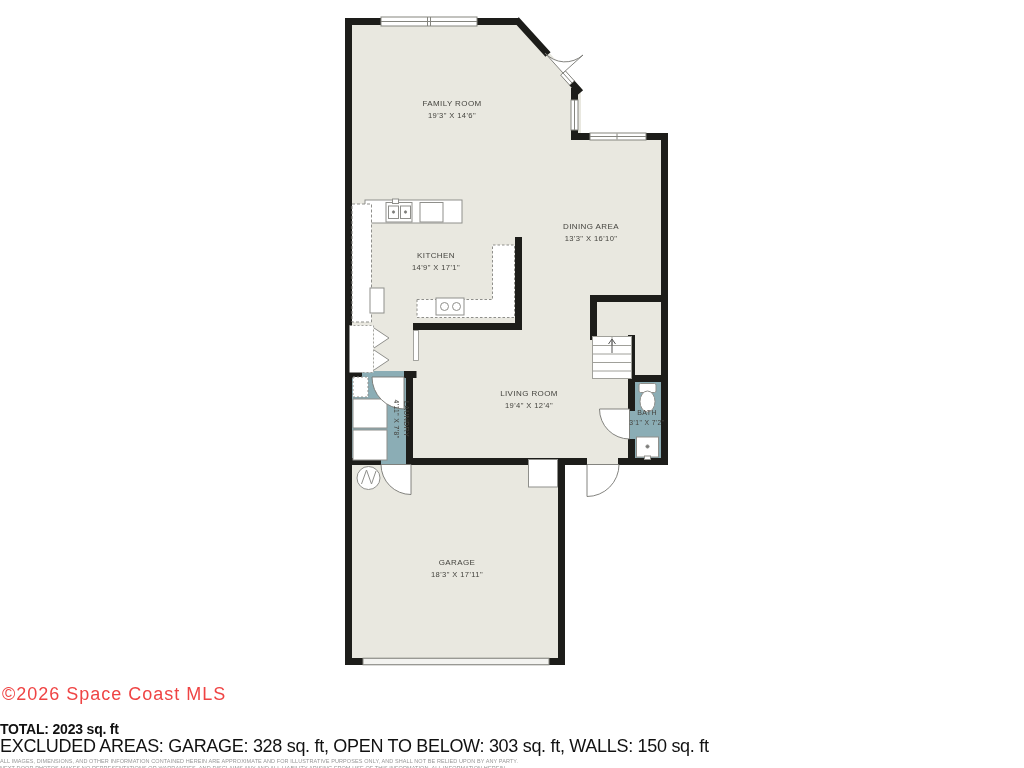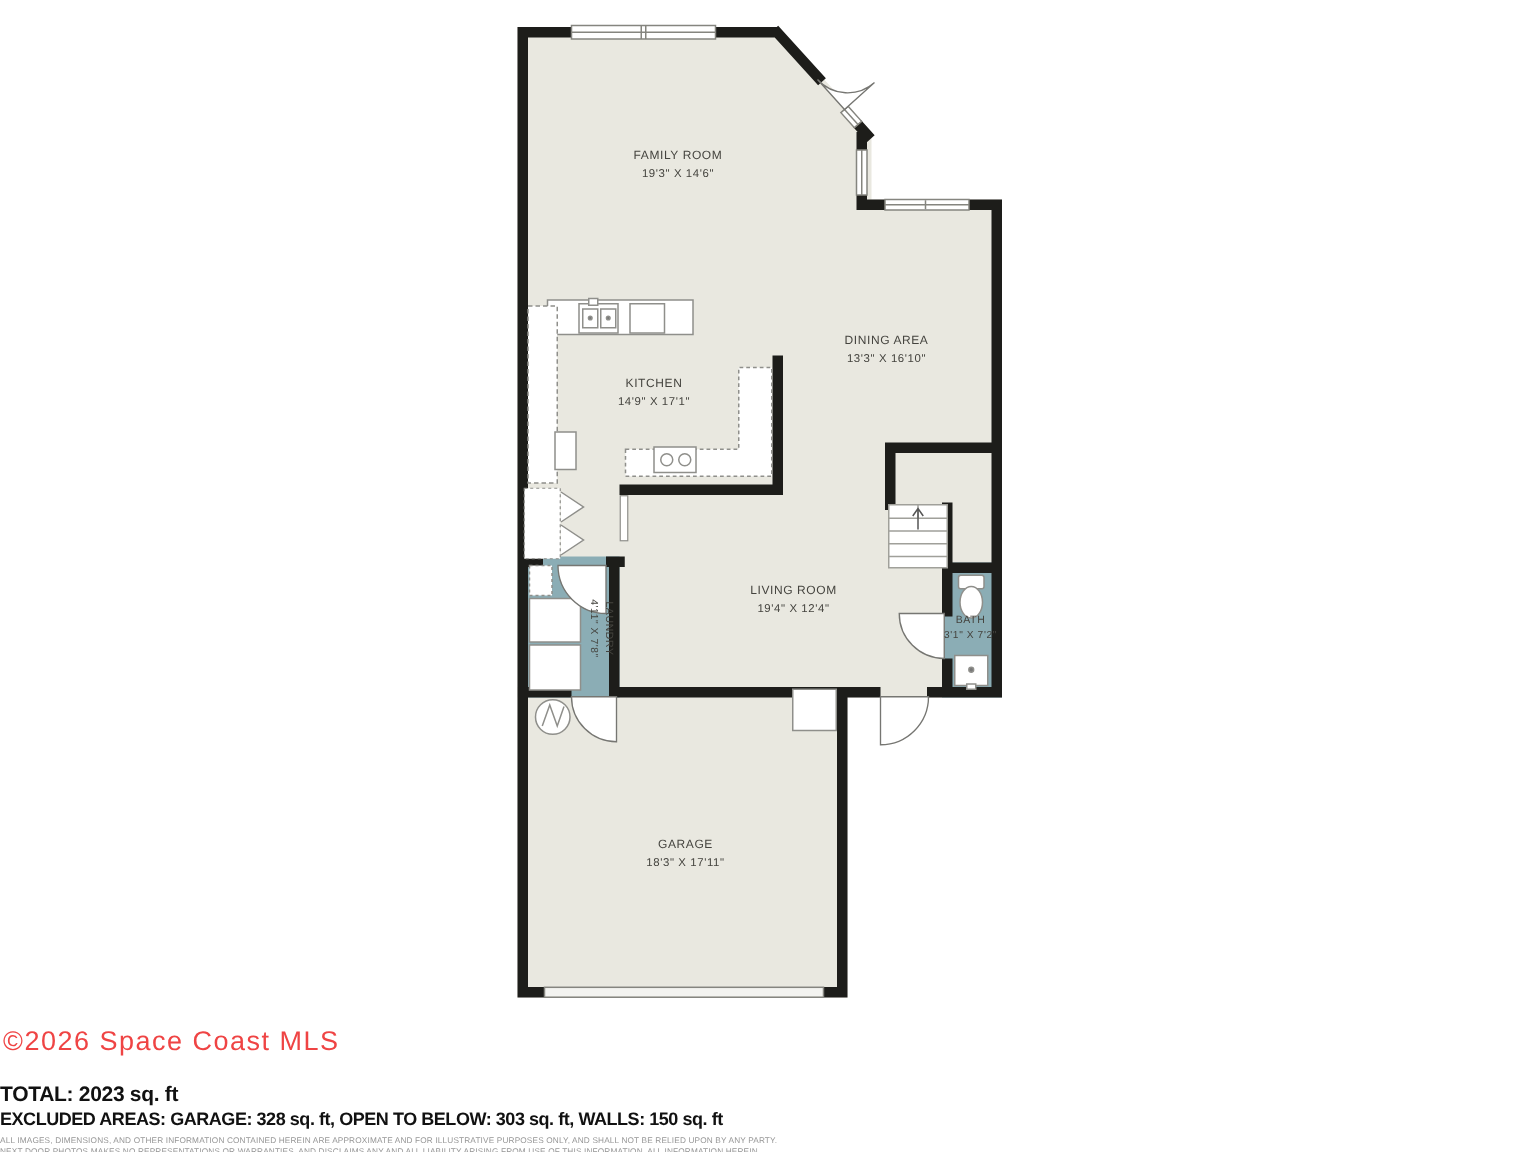--- a/index.html
+++ b/index.html
@@ -7,21 +7,21 @@
           font-family:"Liberation Sans",sans-serif;}
   .plan-svg{position:absolute;left:0;top:0;}
   svg text{font-family:"Liberation Sans",sans-serif;fill:#45443f;letter-spacing:0.4px;}
   .room-name{font-size:8px;}
   .room-dims{font-size:7.6px;}
   .room-name-sm{font-size:7px;}
   .room-dims-sm{font-size:6.8px;}
   .footer{position:absolute;left:0;top:721px;width:1024px;text-align:left;color:#111;}
   .footer .total{font-size:14px;font-weight:bold;line-height:17px;letter-spacing:-0.2px;}
   .footer .floors{font-size:14px;line-height:17px;letter-spacing:-0.2px;}
-  .footer .excluded{font-size:12px;line-height:17px;letter-spacing:-0.3px;font-weight:bold;}
+  .footer .excluded{font-size:18px;line-height:17px;letter-spacing:-0.3px;}
   .disclaimer{margin-top:3px;font-size:5.5px;line-height:7px;color:#979797;letter-spacing:0.1px;}
   .watermark{position:absolute;left:2px;top:684px;font-size:18px;color:#ef4444;
              letter-spacing:1px;font-weight:normal;}
 </style>
 </head>
 <body>
 
 <div class="canvas">
 
   <svg class="plan-svg" width="1024" height="768" viewBox="0 0 1024 768">

